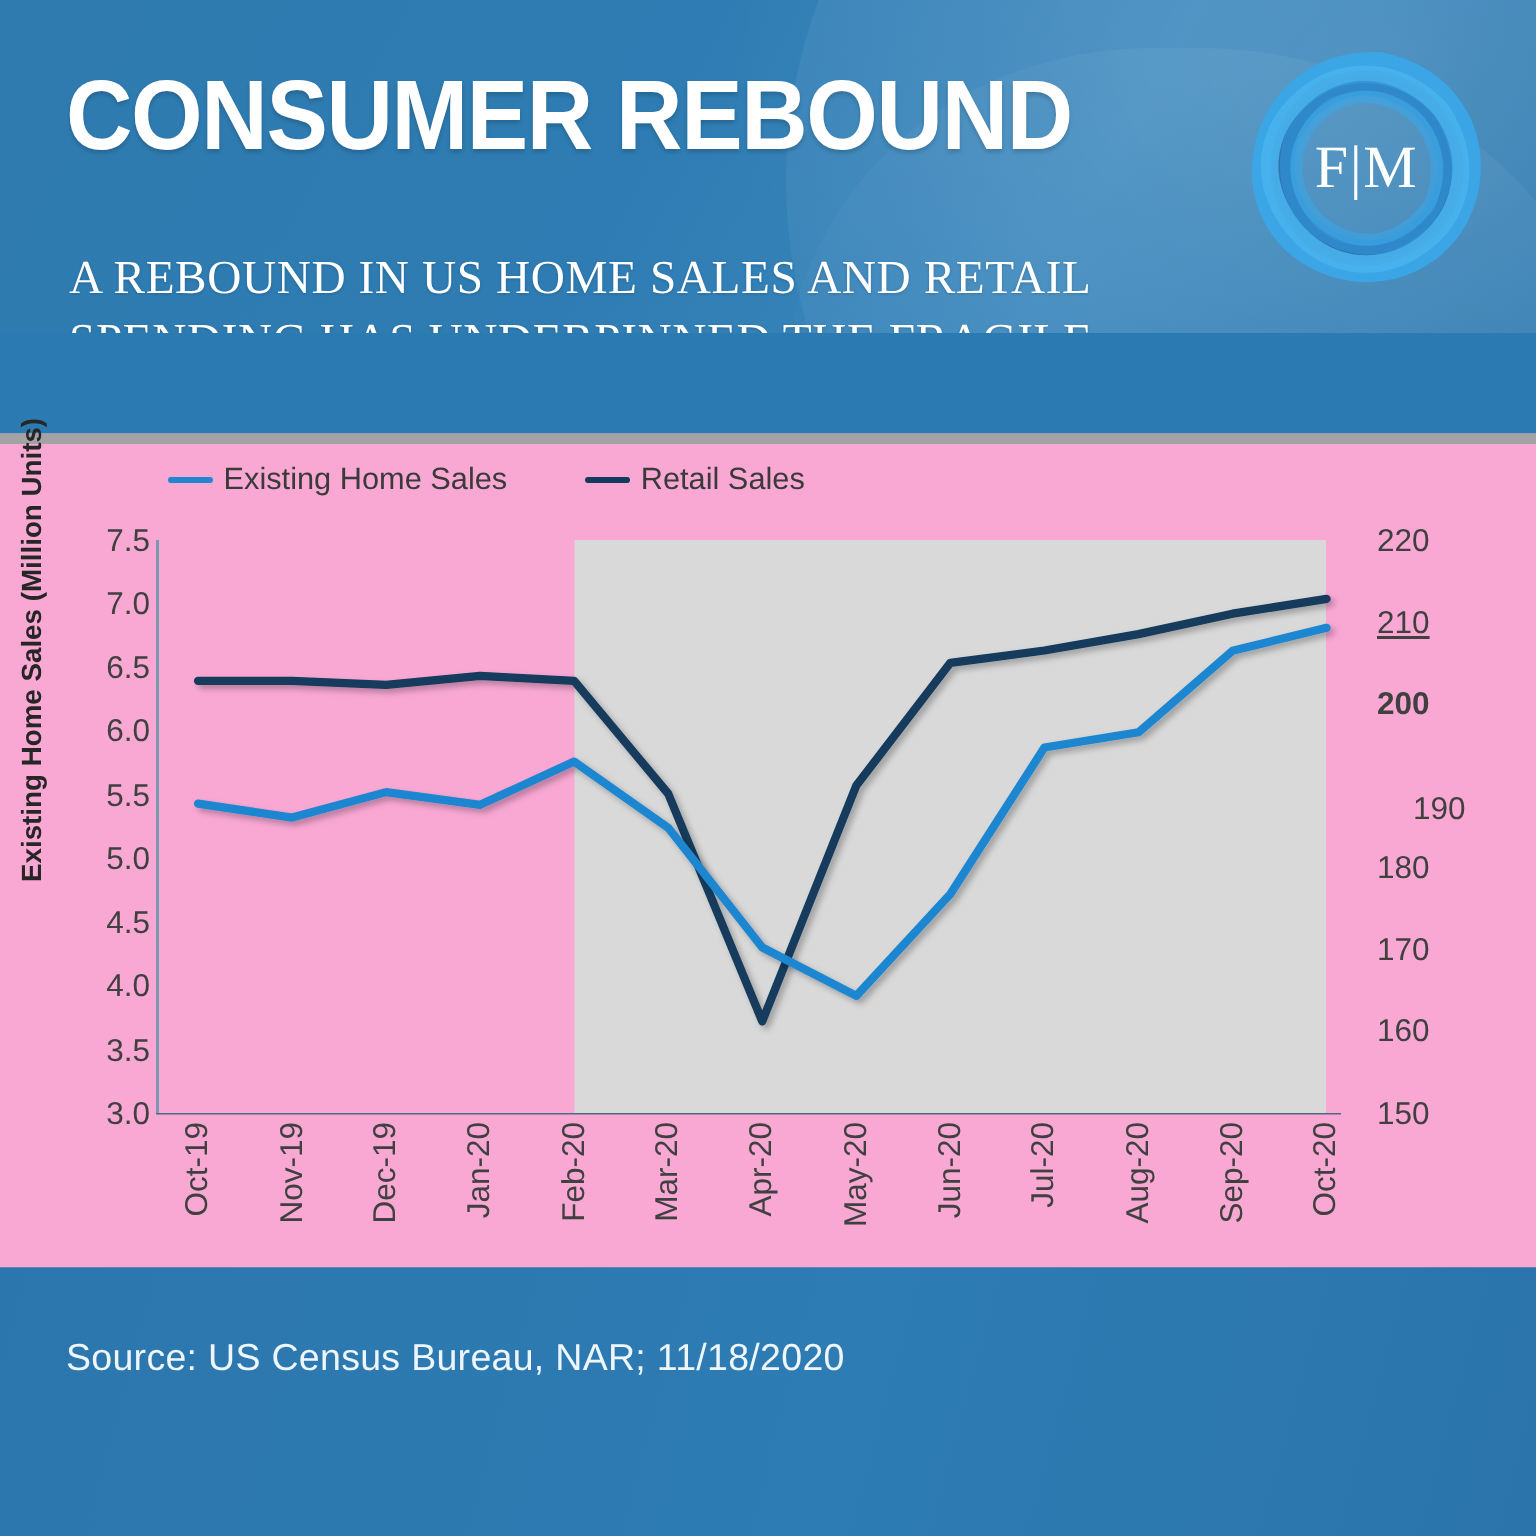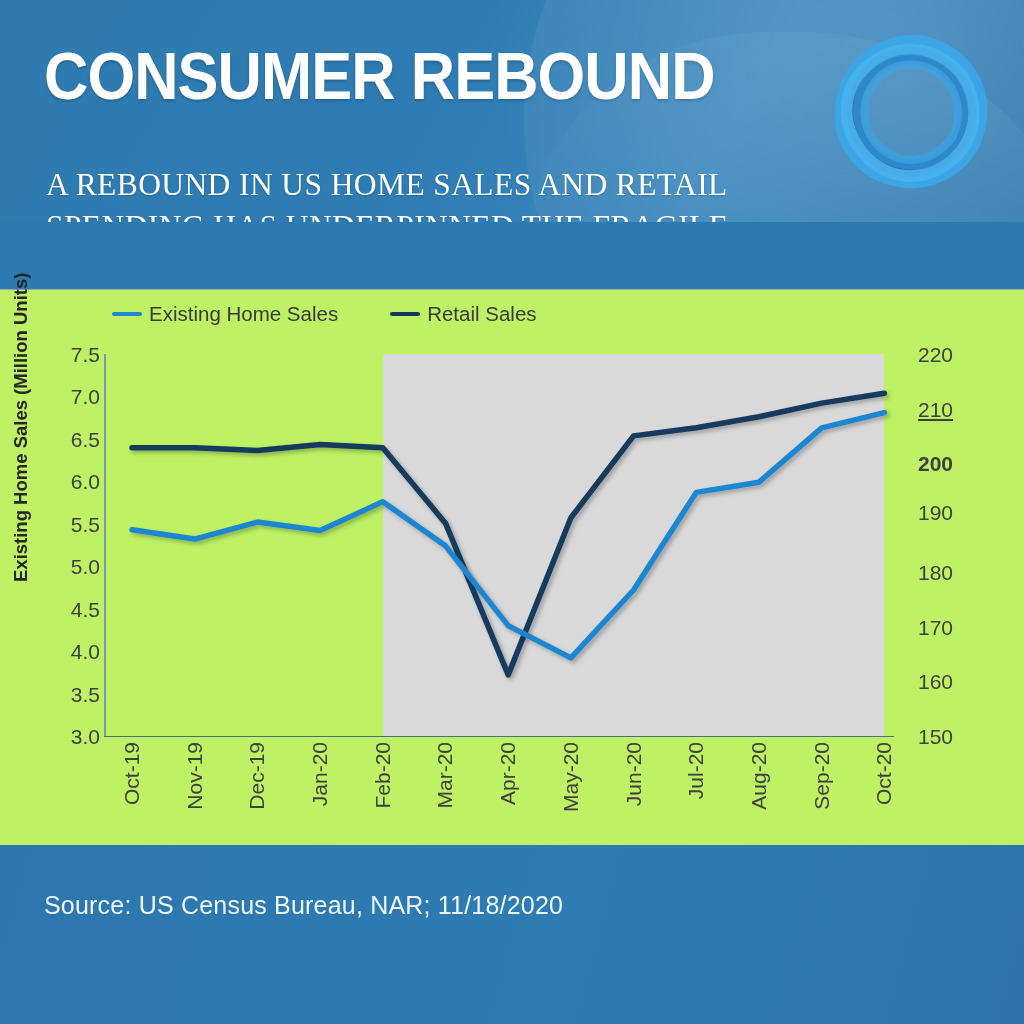--- a/index.html
+++ b/index.html
@@ -55,22 +55,22 @@
   #logo .fm {
     position:absolute; left:0; right:0; top:50%; transform:translateY(-52%);
     text-align:center;
     font-family:"Liberation Serif", serif;
     font-size:40px; color:#ffffff; letter-spacing:1px;
   }
 
   
   #panel {
     position:absolute; left:0; top:289px; width:1024px; height:556px;
-    background:#bef264;
-    border-top:1px solid #a3a3a3;
+    background:#f9a8d4;
+    border-top:7px solid #a3a3a3;
   }
 
   
   #legend { position:absolute; left:112px; top:12px; display:flex; gap:52px; align-items:center; }
   .lg-item { display:flex; align-items:center; gap:7px; }
   .lg-swatch { width:30px; height:4px; border-radius:2px; display:block; }
   .lg-label { font-size:20.5px; color:#3a3a3a; font-family:"Liberation Sans", sans-serif; }
 
   
   #ytitle-left {
@@ -144,20 +144,21 @@
   <div id="logo">
     <svg viewBox="0 0 200 200">
       <g fill="none" stroke-linecap="round">
         <path d="M100 22 C150 26 178 62 176 104 C174 146 140 176 100 176 C60 176 26 148 24 106 C22 62 52 26 100 22 Z" stroke="#3aa7e8" stroke-width="17" opacity="0.95" transform="rotate(8 100 100)"></path>
         <path d="M100 34 C142 38 166 68 164 104 C162 140 134 164 100 164 C66 164 38 142 36 106 C34 70 60 38 100 34 Z" stroke="#2a6ea8" stroke-width="15" opacity="0.85" transform="rotate(-28 100 100)"></path>
         <path d="M100 30 C146 34 172 66 170 104 C168 144 138 170 100 170 C62 170 32 146 30 106 C28 66 56 34 100 30 Z" stroke="#49b2ee" stroke-width="13" opacity="0.9" transform="rotate(52 100 100)"></path>
         <path d="M100 40 C138 44 160 70 158 102 C156 136 130 158 100 158 C70 158 44 138 42 104 C40 70 64 44 100 40 Z" stroke="#2f8fd4" stroke-width="11" opacity="0.75" transform="rotate(-68 100 100)"></path>
         <path d="M100 46 C134 50 154 72 152 102 C150 132 126 152 100 152 C74 152 50 134 48 104 C46 72 70 50 100 46 Z" stroke="#3aa7e8" stroke-width="9" opacity="0.6" transform="rotate(120 100 100)"></path>
       </g>
     </svg>
+    <div class="fm">F|M</div>
   </div>
 </div>
 
 <div id="panel">
 
   <div id="legend">
     <div class="lg-item">
       <span class="lg-swatch" style="background:#1f86d0"></span>
       <span class="lg-label">Existing Home Sales</span>
     </div>
@@ -179,21 +180,21 @@
       <div class="ytick left" style="top: 266.222px;">5.0</div>
       <div class="ytick left" style="top: 308.667px;">4.5</div>
       <div class="ytick left" style="top: 351.111px;">4.0</div>
       <div class="ytick left" style="top: 393.556px; text-align: right;">3.5</div>
       <div class="ytick left" style="top: 436px;">3.0</div>
     </div>
   <div id="yright-col">
       <div class="ytick right" style="top: 54px;">220</div>
       <div class="ytick right" style="top: 108.571px; text-decoration: underline;">210</div>
       <div class="ytick right" style="top: 163.143px; font-weight: bold;">200</div>
-      <div class="ytick right" style="top: 212px;">190</div>
+      <div class="ytick right" style="top: 233px; margin-left: 24px;">190</div>
       <div class="ytick right" style="top: 272.286px;">180</div>
       <div class="ytick right" style="top: 326.857px;">170</div>
       <div class="ytick right" style="top: 381.429px;">160</div>
       <div class="ytick right" style="top: 436px;">150</div>
     </div>
 
   <div id="plot">
     <div class="shade" id="shade" style="left: 278.794px; width: 501.587px; background: rgb(217, 217, 217);"></div>
     <div class="axisline-left"></div>
     <div class="axisline-bottom"></div>

